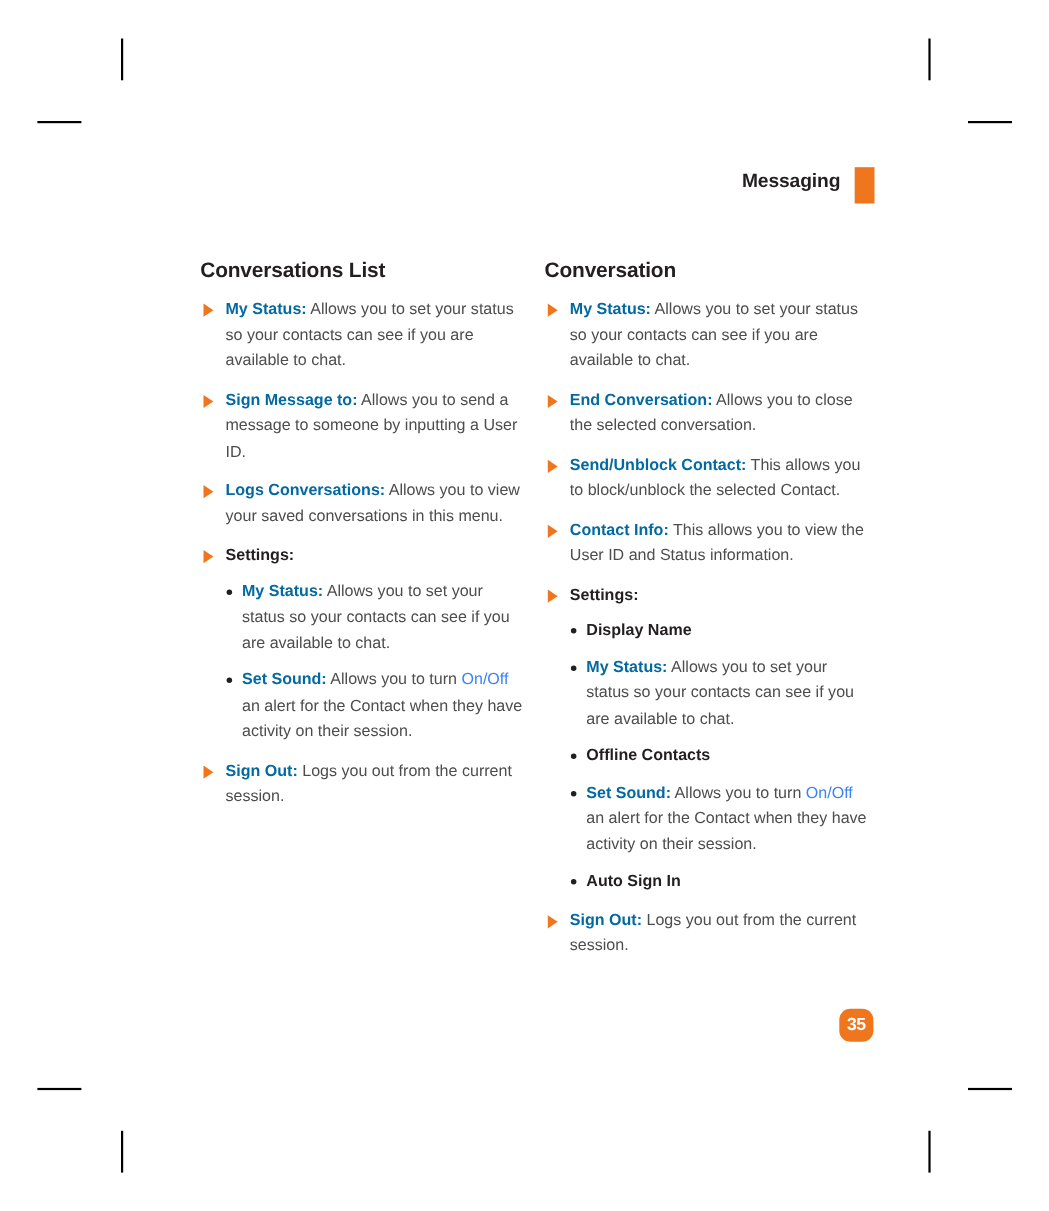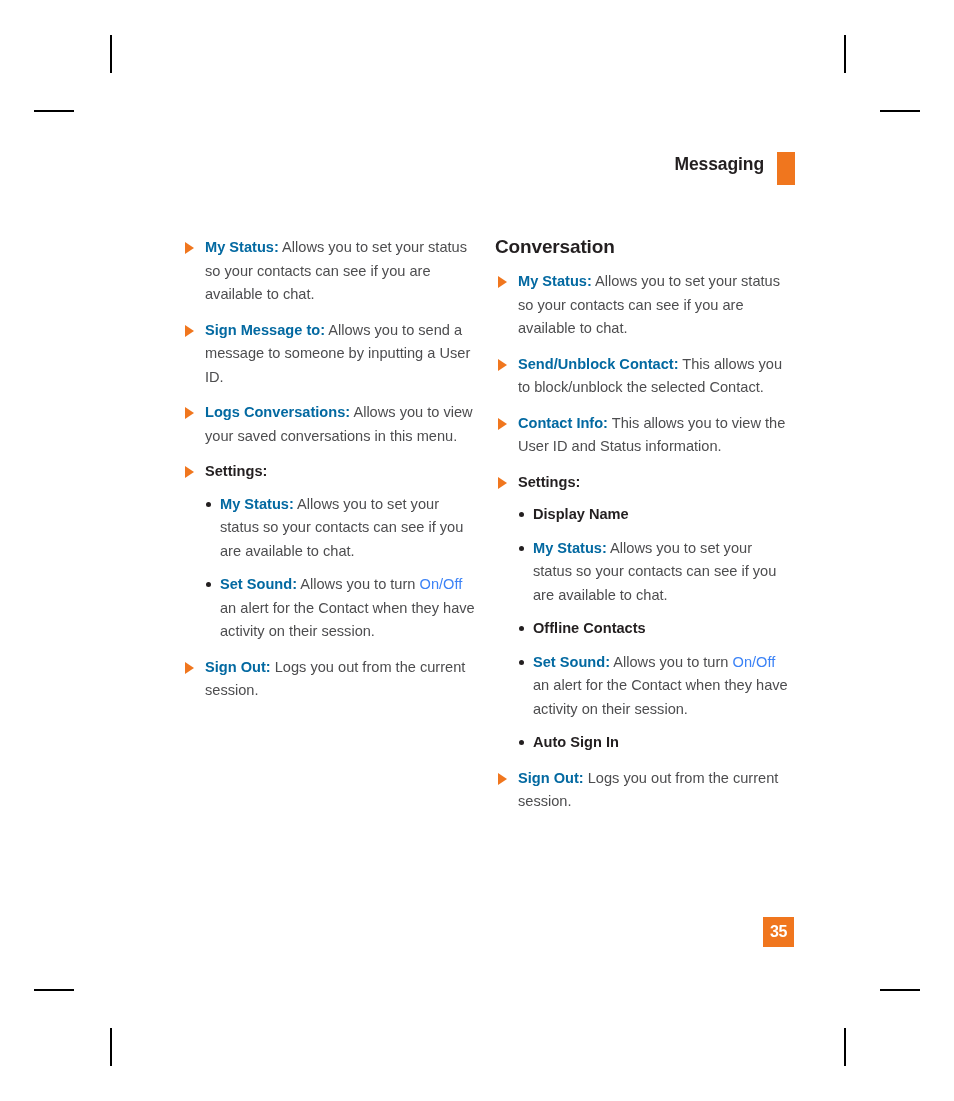--- a/index.html
+++ b/index.html
@@ -151,20 +151,21 @@
     width: 31px;
     height: 30px;
     background: #F0761E;
     color: #ffffff;
     font-size: 16px;
     font-weight: bold;
     display: flex;
     align-items: center;
     justify-content: center;
     letter-spacing: -0.3px;
+    border-radius: 10px;
   }
 </style>
 </head>
 <body>
 
 <div class="page">
 
   <div class="crop v crop-tl-v"></div>
   <div class="crop h crop-tl-h"></div>
   <div class="crop v crop-tr-v"></div>
@@ -174,36 +175,38 @@
   <div class="crop h crop-br-h"></div>
   <div class="crop v crop-br-v"></div>
 
   <div class="header">
     <div class="header-title">Messaging</div>
     <div class="header-tab"></div>
   </div>
 
   <div class="columns">
     <div class="col col-left">
+      <h2 class="section-title">Conversations List</h2>
       <ul class="lvl1" id="list-0">
           <li class="item"><span class="arrow"></span><span class="term">My Status:</span><span class="desc"> Allows you to set your status so your contacts can see if you are available to chat.</span></li>
           <li class="item"><span class="arrow"></span><span class="term">Sign Message to:</span><span class="desc"> Allows you to send a message to someone by inputting a User ID.</span></li>
           <li class="item"><span class="arrow"></span><span class="term">Logs Conversations:</span><span class="desc"> Allows you to view your saved conversations in this menu.</span></li>
           <li class="item"><span class="arrow"></span><span class="term-only">Settings:</span><ul class="lvl2">
               <li class="subitem"><span class="dot"></span><span class="term">My Status:</span><span class="desc"> Allows you to set your status so your contacts can see if you are available to chat.</span></li>
               <li class="subitem"><span class="dot"></span><span class="term">Set Sound:</span><span class="desc"> Allows you to turn </span><span class="em-bold">On/Off</span><span class="desc"> an alert for the Contact when they have activity on their session.</span></li>
             </ul></li>
           <li class="item"><span class="arrow"></span><span class="term">Sign Out:</span><span class="desc"> Logs you out from the current session.</span></li>
         </ul>
     </div>
 
     <div class="col col-right">
       <h2 class="section-title">Conversation</h2>
       <ul class="lvl1" id="list-1">
           <li class="item"><span class="arrow"></span><span class="term">My Status:</span><span class="desc"> Allows you to set your status so your contacts can see if you are available to chat.</span></li>
+          <li class="item"><span class="arrow"></span><span class="term">End Conversation:</span><span class="desc"> Allows you to close the selected conversation.</span></li>
           <li class="item"><span class="arrow"></span><span class="term">Send/Unblock Contact:</span><span class="desc"> This allows you to block/unblock the selected Contact.</span></li>
           <li class="item"><span class="arrow"></span><span class="term">Contact Info:</span><span class="desc"> This allows you to view the User ID and Status information.</span></li>
           <li class="item"><span class="arrow"></span><span class="term-only">Settings:</span><ul class="lvl2">
               <li class="subitem"><span class="dot"></span><span class="term-only">Display Name</span></li>
               <li class="subitem"><span class="dot"></span><span class="term">My Status:</span><span class="desc"> Allows you to set your status so your contacts can see if you are available to chat.</span></li>
               <li class="subitem"><span class="dot"></span><span class="term-only">Offline Contacts</span></li>
               <li class="subitem"><span class="dot"></span><span class="term">Set Sound:</span><span class="desc"> Allows you to turn </span><span class="em-bold">On/Off</span><span class="desc"> an alert for the Contact when they have activity on their session.</span></li>
               <li class="subitem"><span class="dot"></span><span class="term-only">Auto Sign In</span></li>
             </ul></li>
           <li class="item"><span class="arrow"></span><span class="term">Sign Out:</span><span class="desc"> Logs you out from the current session.</span></li>

